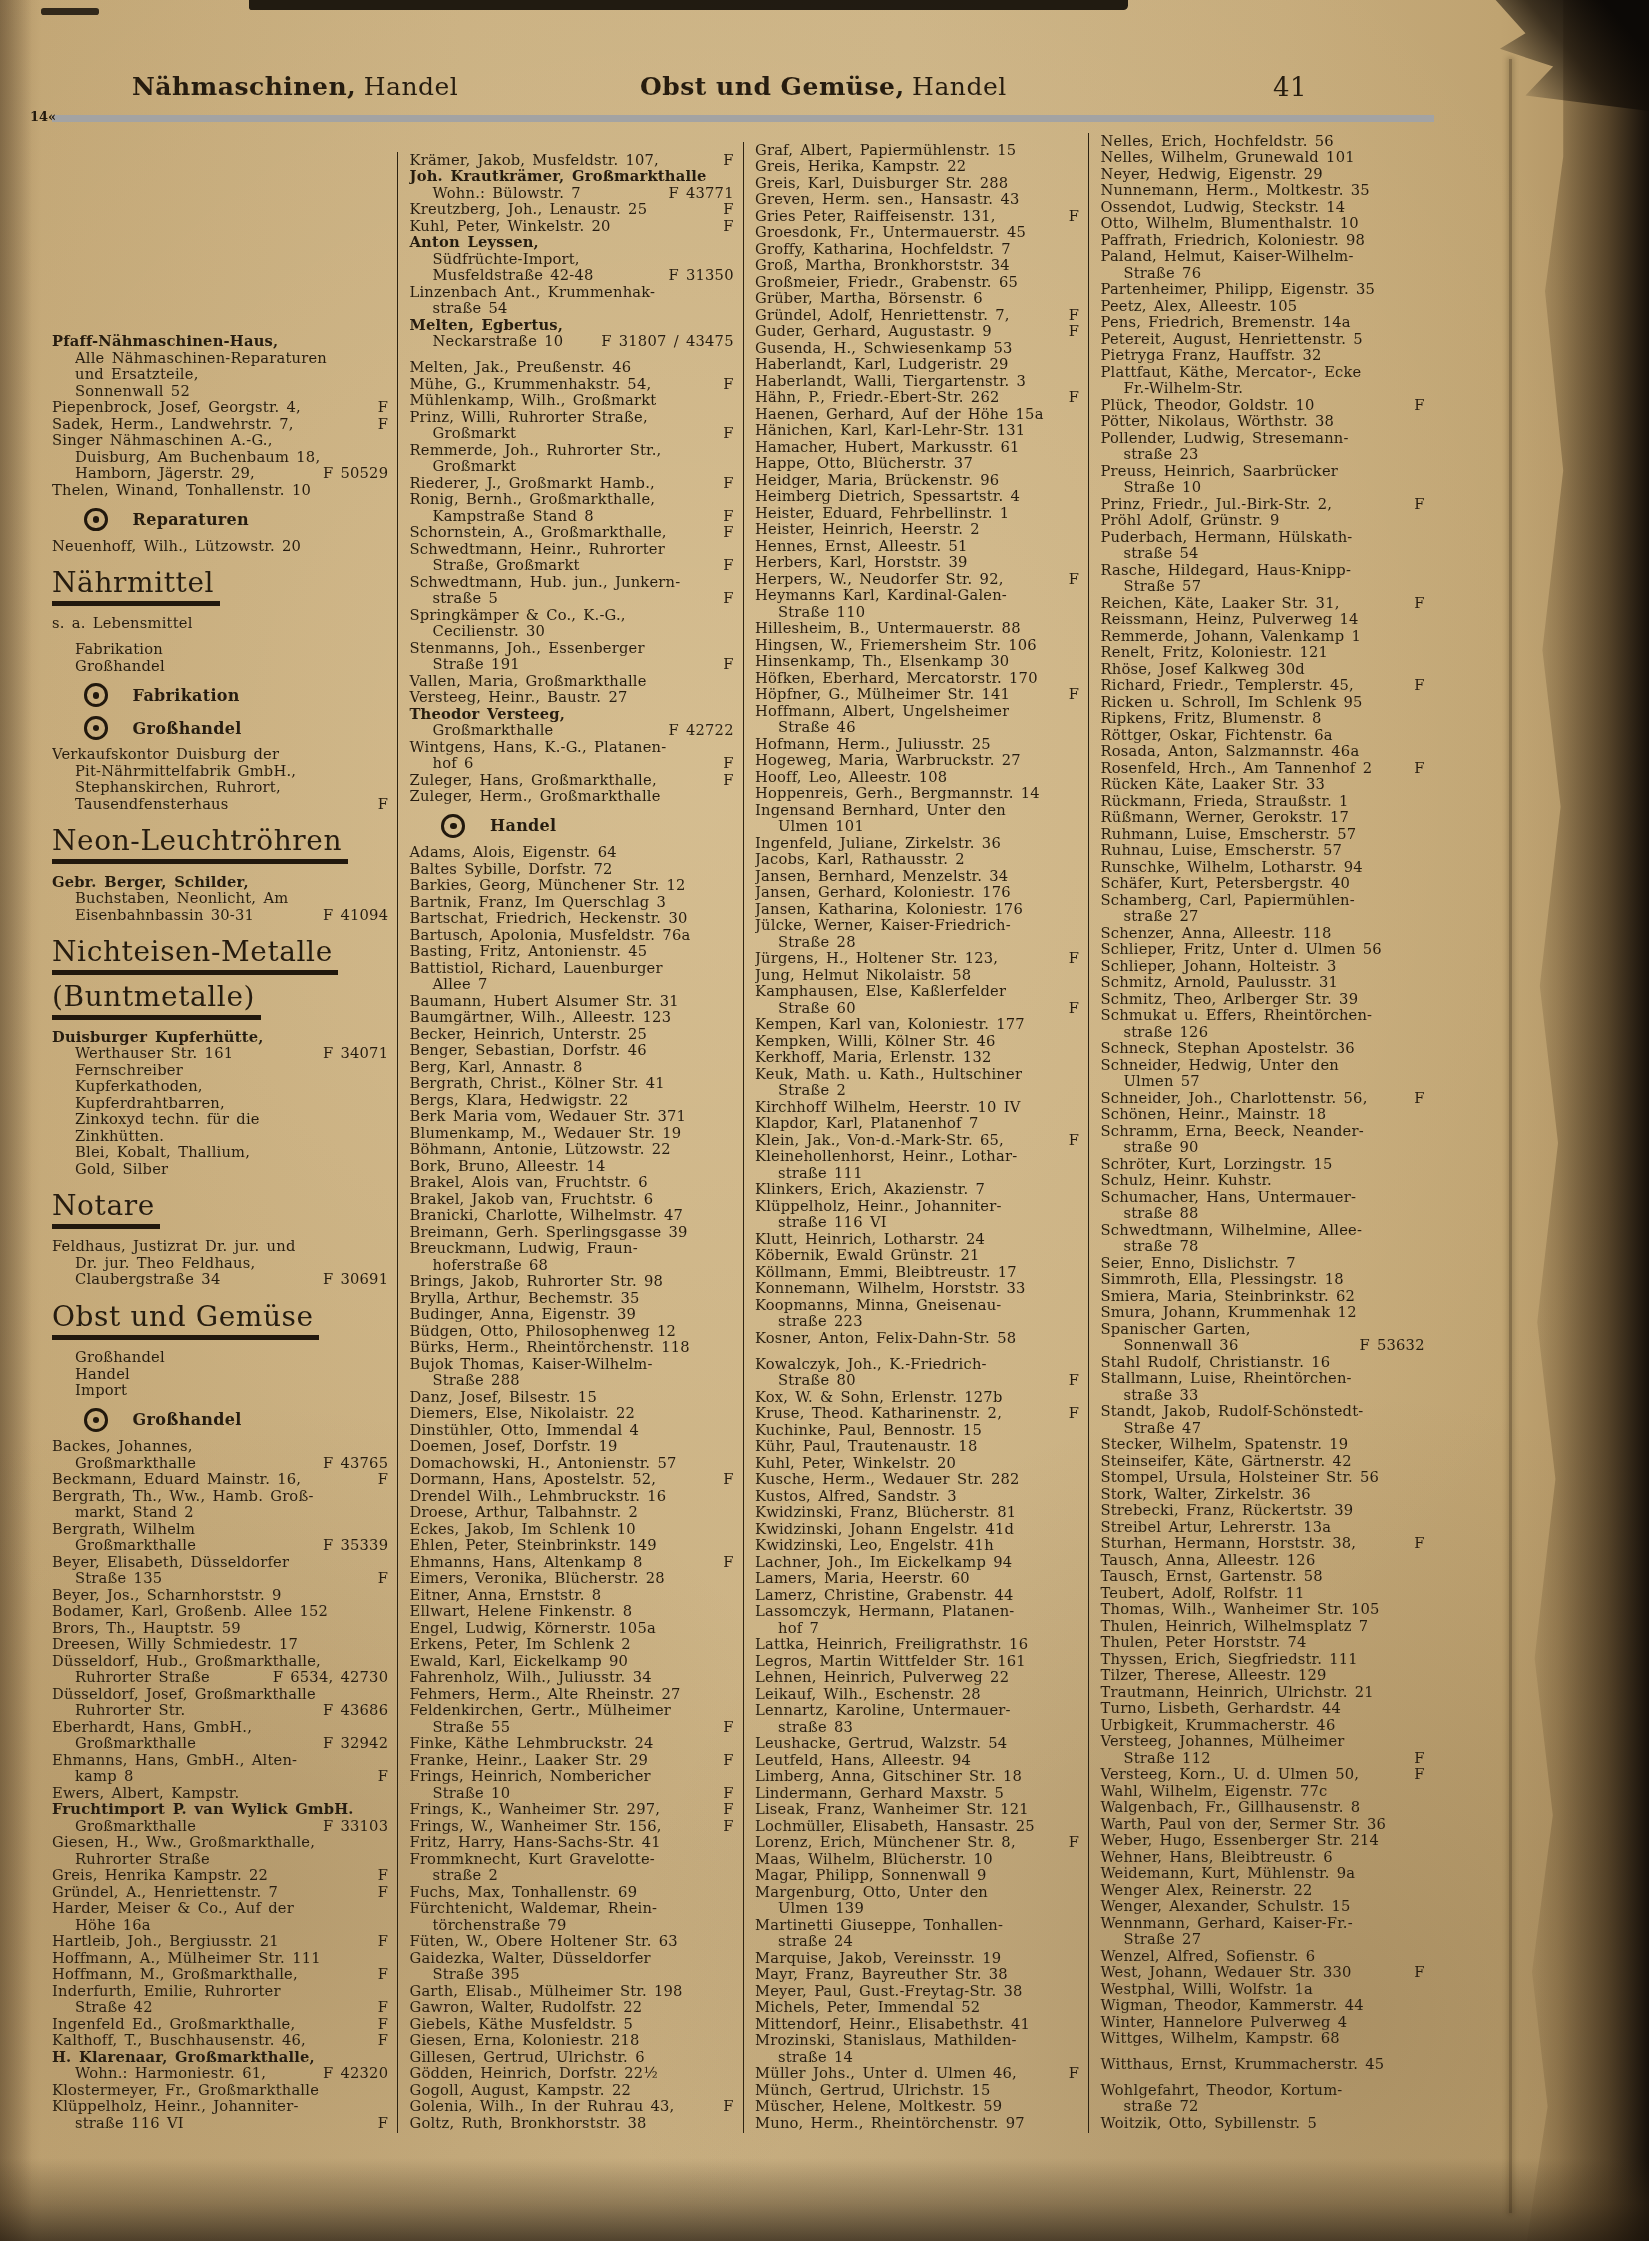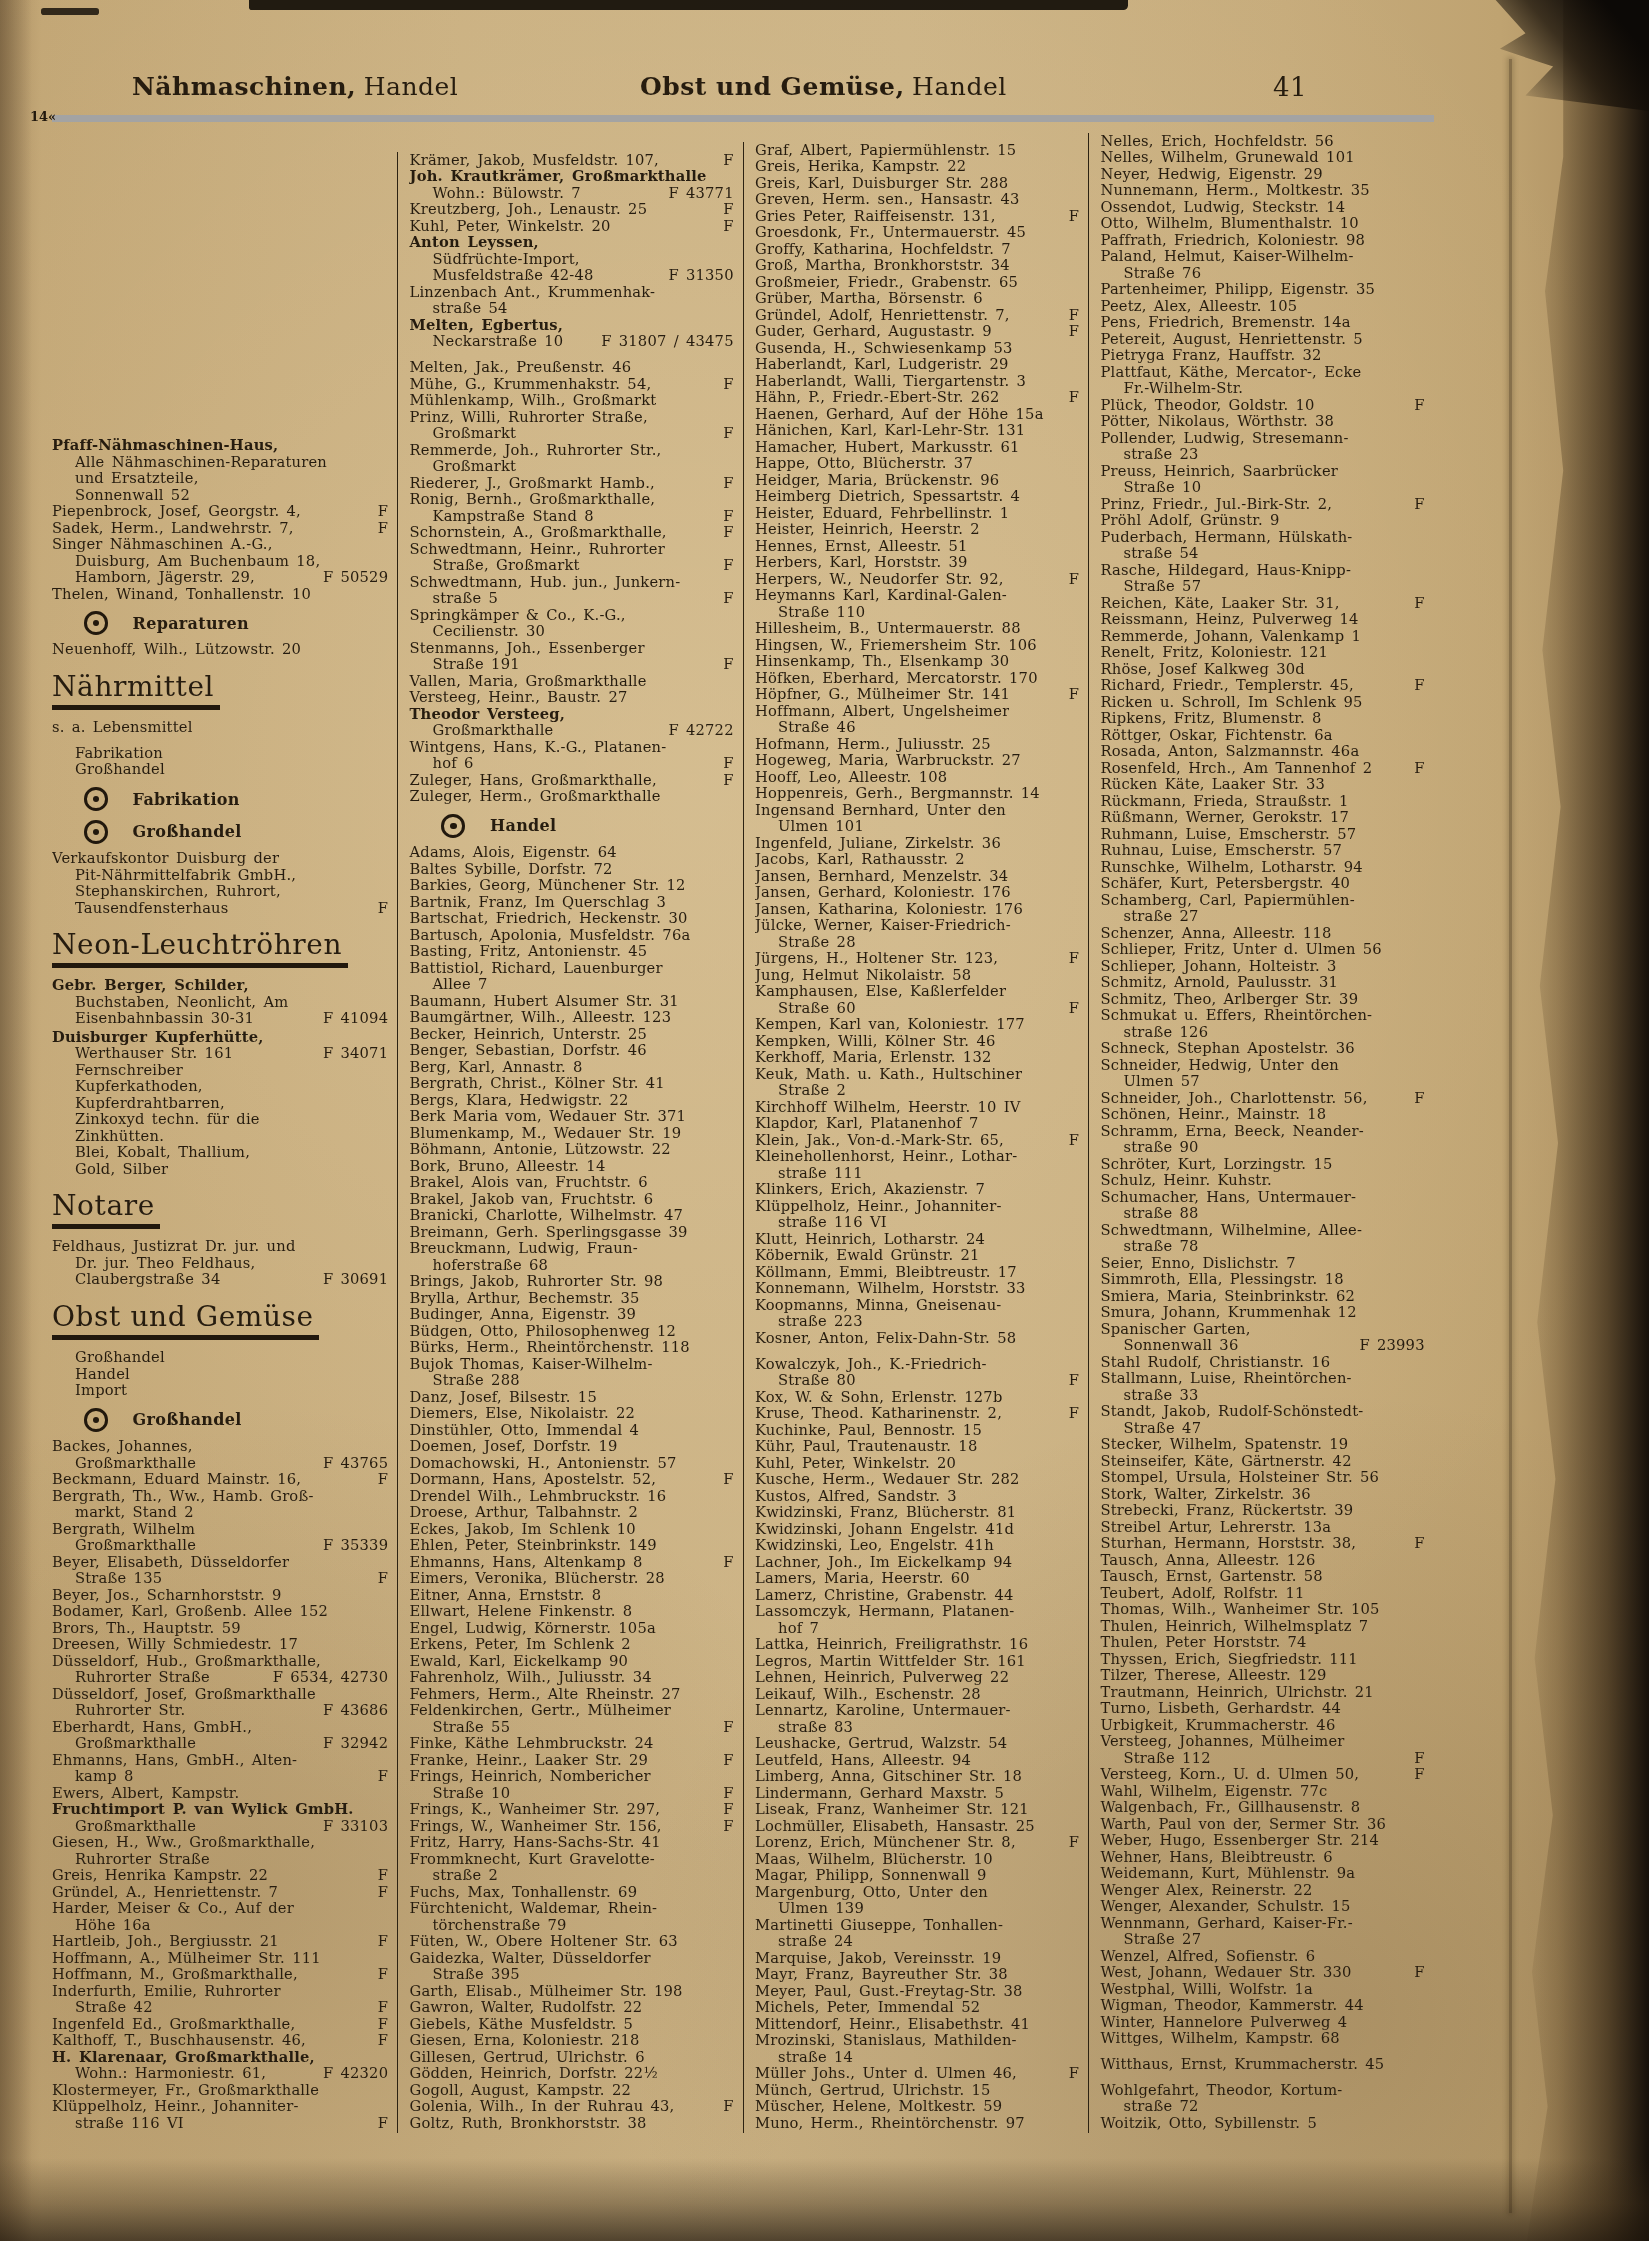--- a/index.html
+++ b/index.html
@@ -175,20 +175,24 @@
               <span class="t">Gebr. Berger, Schilder,</span>
             </div>
             <div class="line indent">
               <span class="t">Buchstaben, Neonlicht, Am</span>
             </div>
             <div class="line indent">
               <span class="t">Eisenbahnbassin 30-31</span>
               <span class="r">F 41094</span>
             </div>
           </div>
+          <div class="section">
+            <div class="section-line">Nichteisen-Metalle</div>
+            <div class="section-line">(Buntmetalle)</div>
+          </div>
           <div class="entries">
             <div class="line bold">
               <span class="t">Duisburger Kupferhütte,</span>
             </div>
             <div class="line indent">
               <span class="t">Werthauser Str. 161</span>
               <span class="r">F 34071</span>
             </div>
             <div class="line indent">
               <span class="t">Fernschreiber</span>
@@ -1383,21 +1387,21 @@
               <span class="t">Smiera, Maria, Steinbrinkstr. 62</span>
             </div>
             <div class="line">
               <span class="t">Smura, Johann, Krummenhak 12</span>
             </div>
             <div class="line">
               <span class="t">Spanischer Garten,</span>
             </div>
             <div class="line indent">
               <span class="t">Sonnenwall 36</span>
-              <span class="r">F 23993</span>
+              <span class="r">F 53632</span>
             </div>
             <div class="line">
               <span class="t">Stahl Rudolf, Christianstr. 16</span>
             </div>
             <div class="line">
               <span class="t">Stallmann, Luise, Rheintörchen-</span>
             </div>
             <div class="line indent">
               <span class="t">straße 33</span>
             </div>

